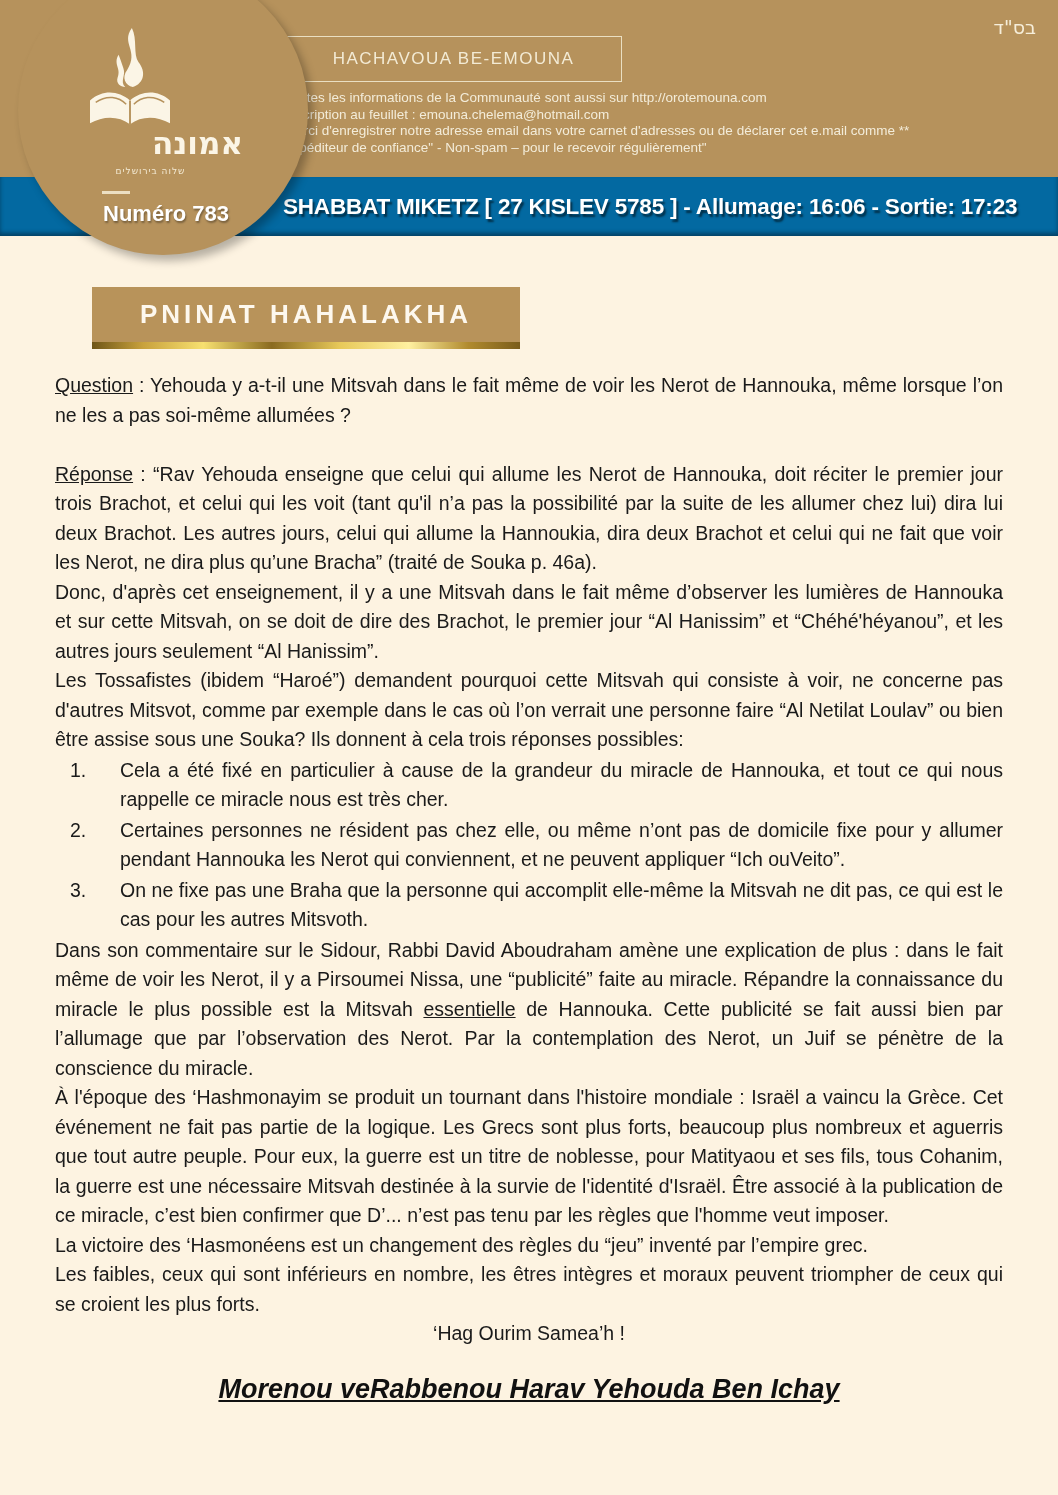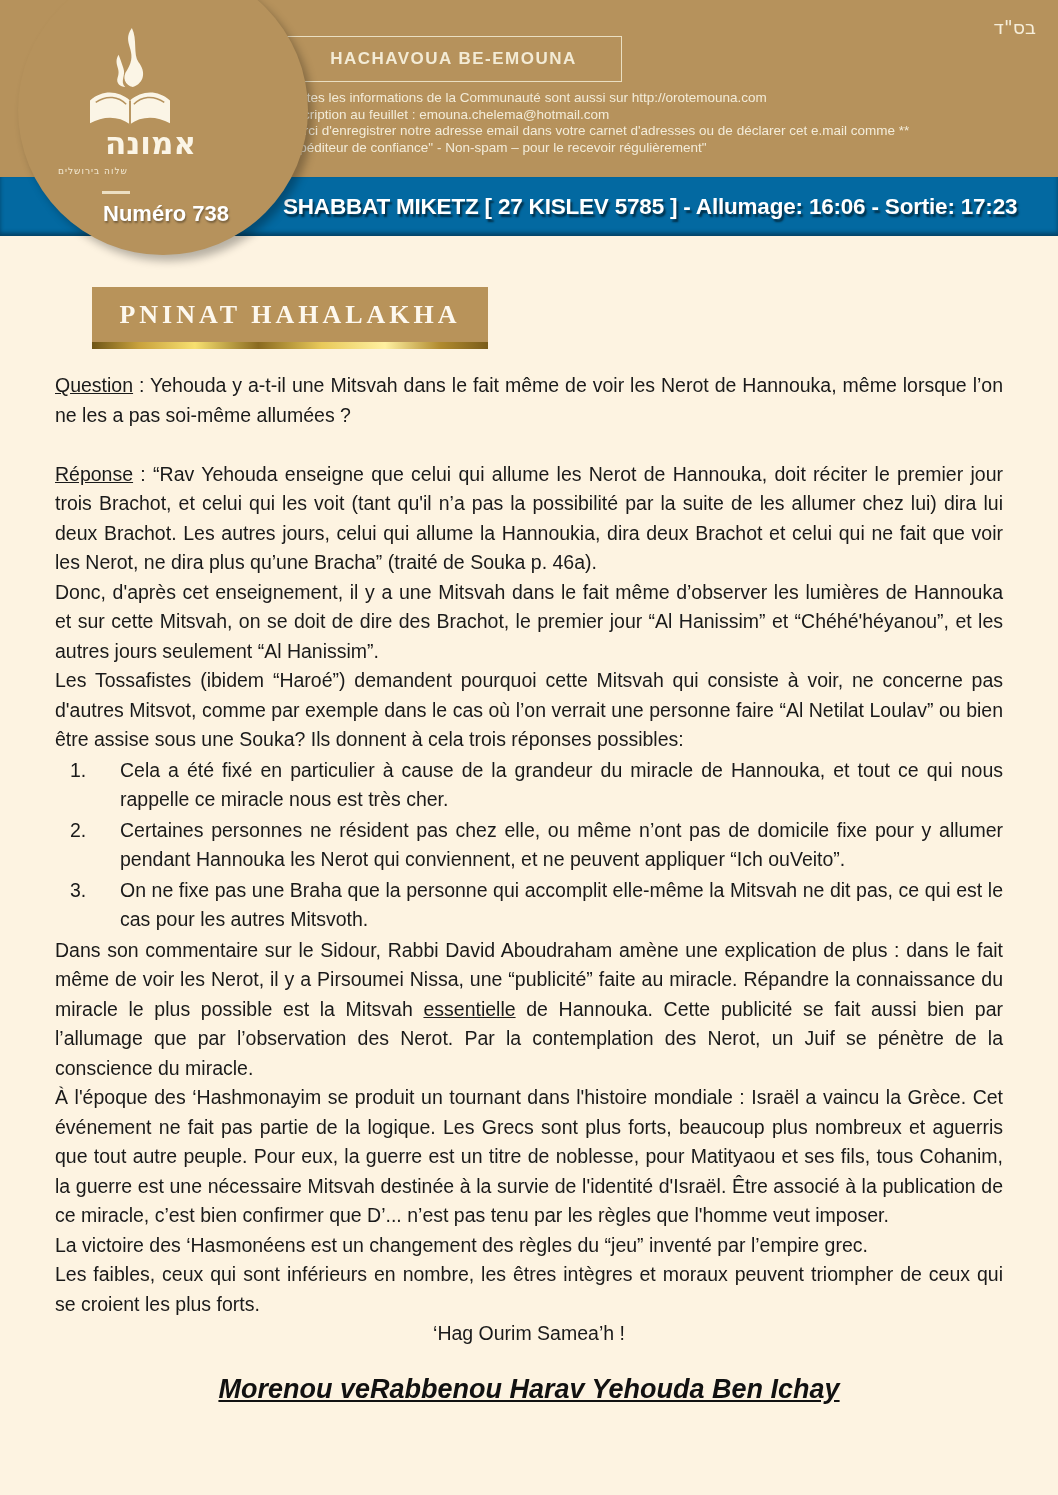--- a/index.html
+++ b/index.html
@@ -7,42 +7,42 @@
     position:relative; width:1058px; height:1495px;
     background:#fdf3e1; overflow:hidden;
     font-family:"Liberation Sans", sans-serif;
   }
   
   .header-band{position:absolute;left:0;top:0;width:1058px;height:177px;background:#b6925c;}
   .bsd{position:absolute;right:22px;top:16px;font-family:"DejaVu Sans",sans-serif;
        font-size:19px;color:#f6eeda;}
   .title-box{position:absolute;left:285px;top:36px;width:335px;height:44px;
        border:1.5px solid #eadfc2;display:flex;align-items:center;justify-content:center;}
-  .title-box span{font-size:17px;font-weight:bold;letter-spacing:1.5px;color:#f3ebd5;}
+  .title-box span{font-size:17px;font-weight:normal;letter-spacing:1.5px;color:#f3ebd5;}
   .header-info{position:absolute;left:285px;top:90px;width:660px;
        font-size:13.5px;line-height:16.5px;color:#f3ecd9;}
   
   .navy-band{position:absolute;left:0;top:177px;width:1058px;height:59px;background:#0369a1;
        box-shadow:inset 0 -3px 4px rgba(5,18,28,.45);}
   .navy-band .shabbat{position:absolute;left:283px;top:0;height:59px;display:flex;align-items:center;
        font-size:22.5px;font-weight:bold;color:#ffffff;letter-spacing:-.2px;
        text-shadow:2px 3px 2px rgba(0,0,0,.55);white-space:nowrap;}
   
   .logo-circle{position:absolute;left:18px;top:-35px;width:290px;height:290px;border-radius:50%;
        background:#b6925c;box-shadow:5px 6px 9px rgba(0,0,0,.28);}
   .logo-svg{position:absolute;left:62px;top:63px;}
-  .logo-hebrew{position:absolute;left:40px;top:160px;width:185px;text-align:center;
+  .logo-hebrew{position:absolute;left:40px;top:160px;width:185px;text-align:right;
        font-family:"DejaVu Sans",sans-serif;font-size:31px;font-weight:bold;color:#fbf5e6;}
-  .logo-sub{position:absolute;left:40px;top:201px;width:185px;
+  .logo-sub{position:absolute;left:40px;top:201px;width:185px;text-align:center;
        font-family:"DejaVu Sans",sans-serif;font-size:9px;color:#f3ead4;letter-spacing:1px;}
   .logo-sep{position:absolute;left:84px;top:226px;width:28px;height:3px;background:#ecdfc3;}
   .issue-number{position:absolute;left:48px;top:236px;width:200px;text-align:center;
        font-size:22px;font-weight:bold;color:#ffffff;text-shadow:1px 2px 2px rgba(0,0,0,.35);}
   
-  .section-banner{position:absolute;left:92px;top:287px;width:396px;font-family:Liberation Serif, serif;}
+  .section-banner{position:absolute;left:92px;top:287px;width:428px;}
   .section-banner .bar{height:55px;background:#b8935a;display:flex;align-items:center;justify-content:center;}
   .section-banner .bar span{font-size:26px;font-weight:bold;letter-spacing:4px;color:#fdf8ee;}
   .section-banner .gold{height:7px;
        background:linear-gradient(90deg,#6e5517 0%,#c9a23d 12%,#f7e070 26%,#8a6a20 42%,
                   #e8c95a 58%,#fff0a0 74%,#b08a2e 88%,#7a5c1a 100%);}
   
   .article{position:absolute;left:55px;top:371px;width:948px;
        font-size:19.5px;line-height:29.5px;color:#1a1a1a;text-align:justify;}
   .article p{margin:0;}
   .article p.gap-after{margin-bottom:29.5px;}
@@ -81,21 +81,21 @@
       <path fill="#fbf5e6" d="M52,0 C40,16 60,24 47,44 C41,52 45,60 53,62 C65,58 67,46 59,36 C53,28 58,12 52,0 Z"></path>
       <path fill="#fbf5e6" d="M38,28 C32,38 41,42 37,52 C35,58 40,62 45,62 C39,56 46,50 43,42 C41,36 40,33 38,28 Z"></path>
       <path fill="#fbf5e6" d="M8,76 C22,64 38,66 50,76 C62,66 78,64 92,76 L92,100 C78,92 62,92 50,101 C38,92 22,92 8,100 Z"></path>
       <path fill="none" stroke="#b6925c" stroke-width="2" d="M50,76 L50,101"></path>
       <path fill="none" stroke="#b6925c" stroke-width="1.5" d="M14,78 C26,70 38,72 46,80"></path>
       <path fill="none" stroke="#b6925c" stroke-width="1.5" d="M86,78 C74,70 62,72 54,80"></path>
     </svg>
     <div class="logo-hebrew">אמונה</div>
     <div class="logo-sub">שלוה בירושלים</div>
     <div class="logo-sep"></div>
-    <div class="issue-number">Numéro 738</div>
+    <div class="issue-number">Numéro 783</div>
   </div>
 
   <div class="section-banner">
     <div class="bar">
       <span>PNINAT HAHALAKHA</span>
     </div>
     <div class="gold"></div>
   </div>
 
   <div class="article">

